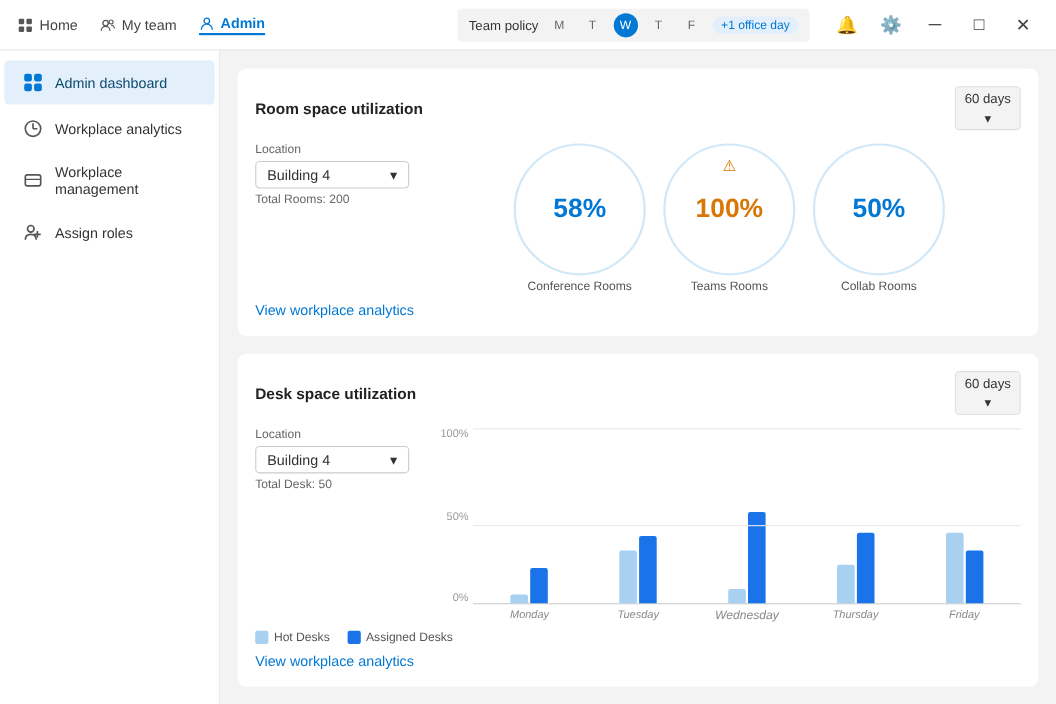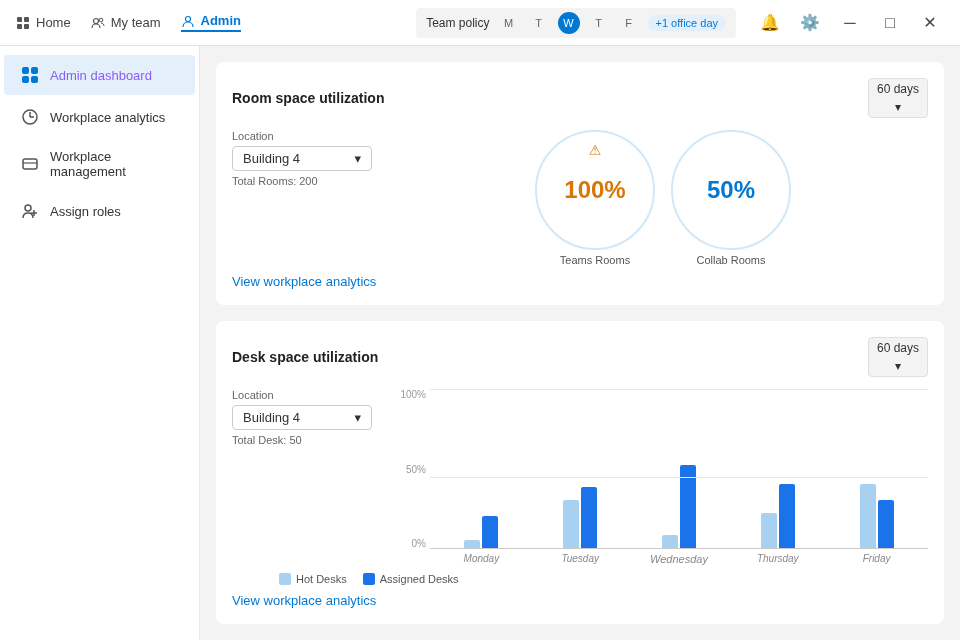--- a/index.html
+++ b/index.html
@@ -17,21 +17,21 @@
     .office-badge { background: #e3f0fc; color: #0078d4; border-radius: 12px; padding: 2px 8px; font-size: 11px; font-weight: 500; }
     .topbar-icons { display: flex; align-items: center; gap: 12px; }
     .topbar-icon { width: 28px; height: 28px; border-radius: 4px; display: flex; align-items: center; justify-content: center; cursor: pointer; color: #444; font-size: 16px; }
 
     
     .layout { display: flex; height: calc(640px - 44px); }
 
     
     .sidebar { width: 200px; background: #fff; border-right: 1px solid #e8e8e8; padding: 8px 0; display: flex; flex-direction: column; }
     .sidebar-item { display: flex; align-items: center; gap: 10px; padding: 10px 16px; cursor: pointer; border-radius: 4px; margin: 1px 4px; color: #333; font-size: 13px; }
-    .sidebar-item.active { background: #e3f0fc; color: #8b5cf6; }
+    .sidebar-item.active { background: #e3f0fc; color: #0c4a6e; }
     .sidebar-icon { width: 20px; height: 20px; display: flex; align-items: center; justify-content: center; flex-shrink: 0; }
 
     
     .main { flex: 1; overflow-y: auto; padding: 16px; display: flex; flex-direction: column; gap: 16px; background: #f3f3f3; }
 
     
     .card { background: #fff; border-radius: 8px; padding: 16px; }
     .card-header { display: flex; justify-content: space-between; align-items: center; margin-bottom: 12px; }
     .card-title { font-size: 14px; font-weight: 600; color: #222; }
     .days-select { display: flex; align-items: center; gap: 4px; background: #f3f3f3; border: 1px solid #e0e0e0; border-radius: 4px; padding: 3px 8px; font-size: 12px; cursor: pointer; flex-direction: column; }
@@ -49,21 +49,21 @@
     .circle-label { font-size: 11px; color: #555; margin-top: 4px; text-align: center; }
     .warning-icon { position: absolute; top: 10px; font-size: 14px; }
 
     
     .view-link { color: #0078d4; font-size: 13px; cursor: pointer; margin-top: 8px; display: inline-block; }
     .day-group { display: flex; align-items: flex-end; gap: 2px; flex: 1; justify-content: center; }
     .bar { border-radius: 2px 2px 0 0; }
     .bar.hot { background: #a8d0f0; }
     .bar.assigned { background: #1a73e8; }
     .x-label { flex: 1; text-align: center; font-size: 10px; color: #888; }
-    .chart-legend { display: flex; gap: 16px; margin-top: 8px; align-items: center; margin-left: 47px; }
+    .chart-legend { display: flex; gap: 16px; margin-top: 8px; align-items: center; }
     .legend-item { display: flex; align-items: center; gap: 5px; font-size: 11px; color: #555; }
     .legend-box { width: 12px; height: 12px; border-radius: 2px; }
 
     
     svg { display: block; }
   </style>
 </head>
 <body>
 
 <div class="topbar">
@@ -173,20 +173,26 @@
             <div class="location-label">Location</div>
             <div class="location-select">
               <span>Building 4</span>
               <span>▾</span>
             </div>
             <div class="total-label">Total Rooms: 200</div>
           </div>
         </div>
         <div style="display:flex; gap:16px; flex:1; justify-content:center;">
 
+          <div class="circle-container">
+            <div class="circle">
+              <span class="circle-pct blue">58%</span>
+            </div>
+            <div class="circle-label">Conference Rooms</div>
+          </div>
 
           <div class="circle-container">
             <div class="circle">
               <span class="warning-icon" style="color:#d97706;">⚠</span>
               <span class="circle-pct orange">100%</span>
             </div>
             <div class="circle-label">Teams Rooms</div>
           </div>
 
           <div class="circle-container">

